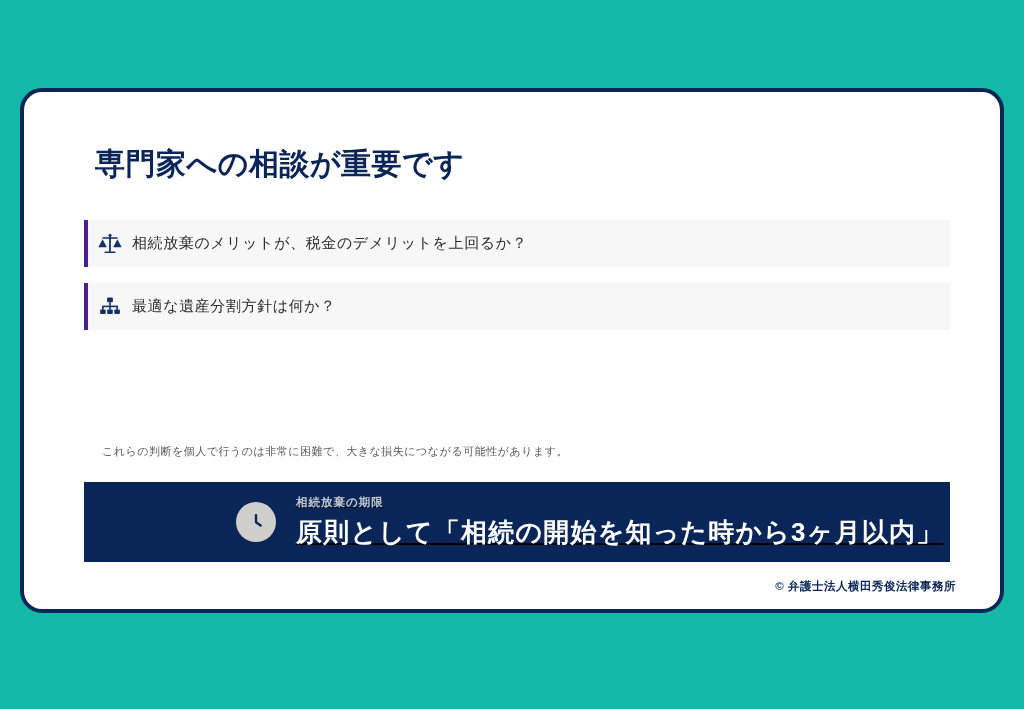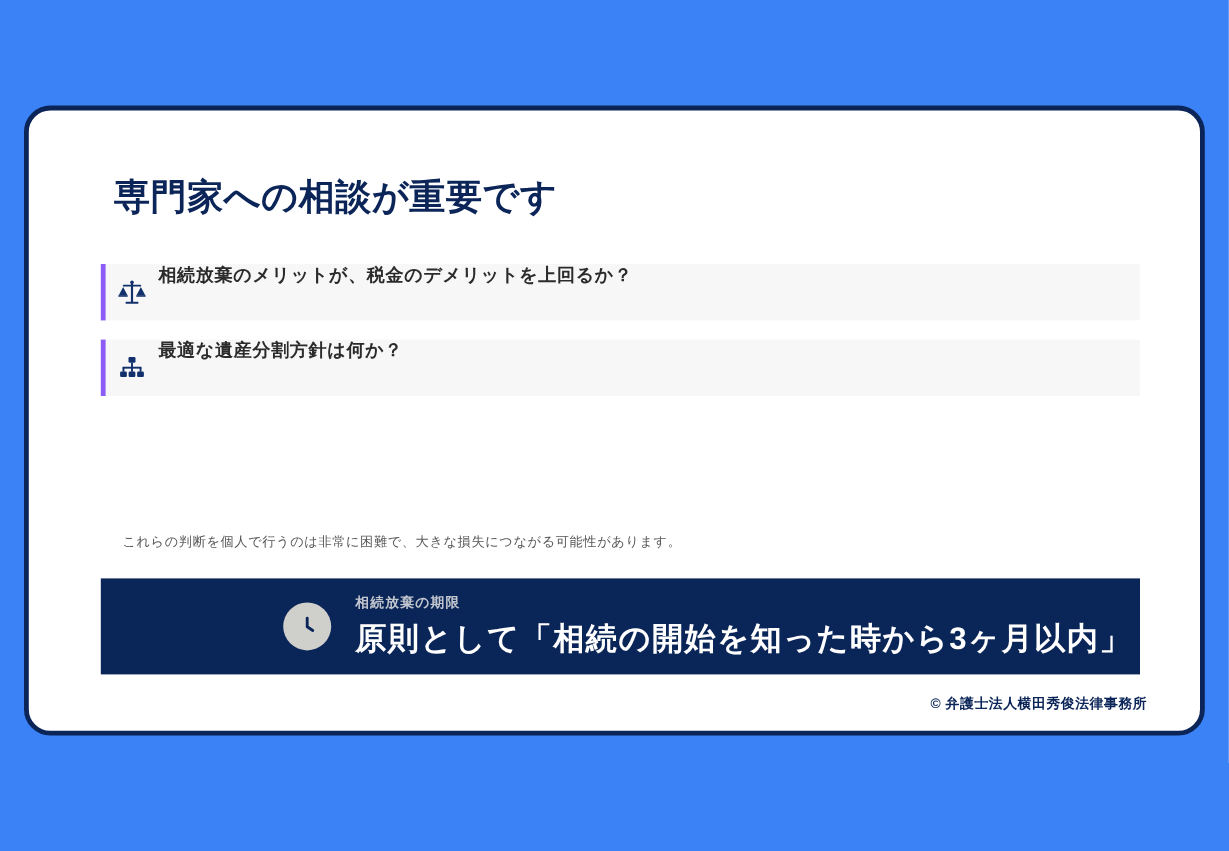--- a/index.html
+++ b/index.html
@@ -11,21 +11,21 @@
     height: 709px;
     background: #ffffff;
     font-family: "Liberation Sans", "DejaVu Sans", sans-serif;
     overflow: hidden;
   }
 
   .slide {
     position: relative;
     width: 1024px;
     height: 709px;
-    background: #3b82f6;
+    background: #14b8a6;
   }
 
   
   .card {
     position: absolute;
     left: 20px;
     top: 88px;
     width: 984px;
     height: 525px;
     box-sizing: border-box;
@@ -50,26 +50,26 @@
   .q-list {
     position: absolute;
     left: 60px;
     top: 128px;
     width: 866px;
   }
 
   .q-row {
     position: relative;
     display: flex;
+    align-items: center;
     height: 47px;
     background: #f7f7f8;
-    border-left: 4px solid #8b5cf6;
+    border-left: 4px solid #4c1d95;
     margin-bottom: 16px;
     box-sizing: border-box;
-    font-weight: bold;
   }
 
   .q-icon {
     width: 44px;
     min-width: 44px;
     display: flex;
     align-items: center;
     justify-content: center;
     color: #12306b;
   }
@@ -97,20 +97,21 @@
   .banner {
     position: absolute;
     left: 60px;
     top: 390px;
     width: 866px;
     height: 80px;
     background: #0a2557;
     display: flex;
     align-items: center;
     box-sizing: border-box;
+    text-decoration: underline;
   }
 
   .banner-icon {
     margin-left: 152px;
     width: 40px;
     height: 40px;
     min-width: 40px;
     border-radius: 50%;
     background: #cfcfcb;
     display: flex;

